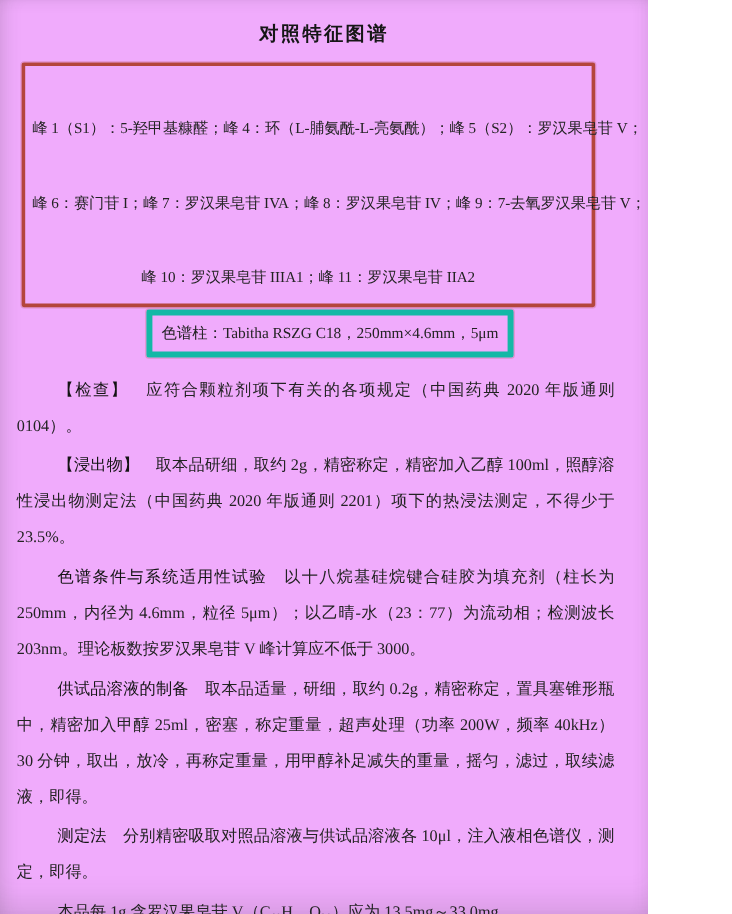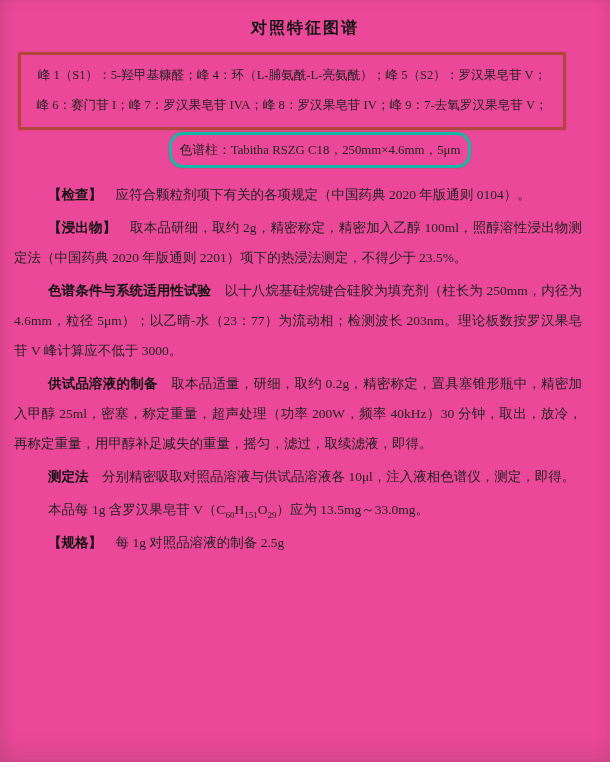--- a/index.html
+++ b/index.html
@@ -1,19 +1,19 @@
 <!DOCTYPE html>
 <html><head>
 <meta charset="utf-8">
 <style>
   html,body{margin:0;padding:0;background:#ffffff;}
   .page{
     position:relative;
-    width:610px;height:762px;
-    background:#ec4899;
+    width:540px;height:762px;
+    background:#f0abfc;
     overflow:hidden;
     font-family:"Liberation Serif","DejaVu Serif",serif;
     color:#1f1f1f;
     box-shadow:
       inset 14px 0 16px -12px rgba(60,60,60,.18),
       inset -10px 0 14px -10px rgba(60,60,60,.12),
       inset 0 -26px 26px -18px rgba(60,60,60,.16),
       inset 0 10px 12px -10px rgba(60,60,60,.10);
   }
   .title{
@@ -31,28 +31,29 @@
     border-radius:2px;
     padding:5px 6px 7px 6px;
     box-shadow:0 0 0 1px rgba(180,69,60,.25);
   }
   .peak-line{
     text-align:center;
     font-size:12.6px;
     line-height:30px;
     white-space:nowrap;
     color:#232323;
+    margin-top:32px;
   }
   .column-box{
     width:288px;
     margin:2px auto 0 auto;
     position:relative;
-    left:15px;
-    border:3px solid #14b8a6;
-    border-radius:14px;
+    left:5px;
+    border:5px solid #14b8a6;
+    border-radius:2px;
     padding:6px 4px;
     box-shadow:0 0 0 1px rgba(180,69,60,.25);
   }
   .column-line{
     text-align:center;
     font-size:12.8px;
     line-height:18px;
     white-space:nowrap;
     color:#232323;
   }
@@ -60,33 +61,34 @@
     margin:12px 28px 0 14px;
   }
   .para{
     font-size:13.5px;
     line-height:30px;
     text-indent:34px;
     text-align:justify;
     margin:0 0 3px 0;
     color:#232323;
   }
-  .para .b{font-weight:bold;color:#141414;}
+  .para .b{font-weight:normal;color:#141414;}
   .para sub{font-size:9px;line-height:0;}
 </style>
 </head>
 <body>
 
 <div class="page">
 
   <h1 class="title">对照特征图谱</h1>
 
   <div class="peak-box">
     <div class="peak-line">峰 1（S1）：5-羟甲基糠醛；峰 4：环（L-脯氨酰-L-亮氨酰）；峰 5（S2）：罗汉果皂苷 V；</div>
     <div class="peak-line">峰 6：赛门苷 I；峰 7：罗汉果皂苷 IVA；峰 8：罗汉果皂苷 IV；峰 9：7-去氧罗汉果皂苷 V；</div>
+    <div class="peak-line">峰 10：罗汉果皂苷 IIIA1；峰 11：罗汉果皂苷 IIA2</div>
   </div>
 
   <div class="column-box">
     <div class="column-line">色谱柱：Tabitha RSZG C18，250mm×4.6mm，5μm</div>
   </div>
 
   <div class="body-text">
     <p class="para"><span class="b">【检查】</span><span>　应符合颗粒剂项下有关的各项规定（中国药典 2020 年版通则 0104）。</span></p>
     <p class="para"><span class="b">【浸出物】</span><span>　取本品研细，取约 2g，精密称定，精密加入乙醇 100ml，照醇溶性浸出物测定法（中国药典 2020 年版通则 2201）项下的热浸法测定，不得少于 23.5%。</span></p>
     <p class="para"><span class="b">色谱条件与系统适用性试验</span><span>　以十八烷基硅烷键合硅胶为填充剂（柱长为 250mm，内径为 4.6mm，粒径 5μm）；以乙晴-水（23：77）为流动相；检测波长 203nm。理论板数按罗汉果皂苷 V 峰计算应不低于 3000。</span></p>

